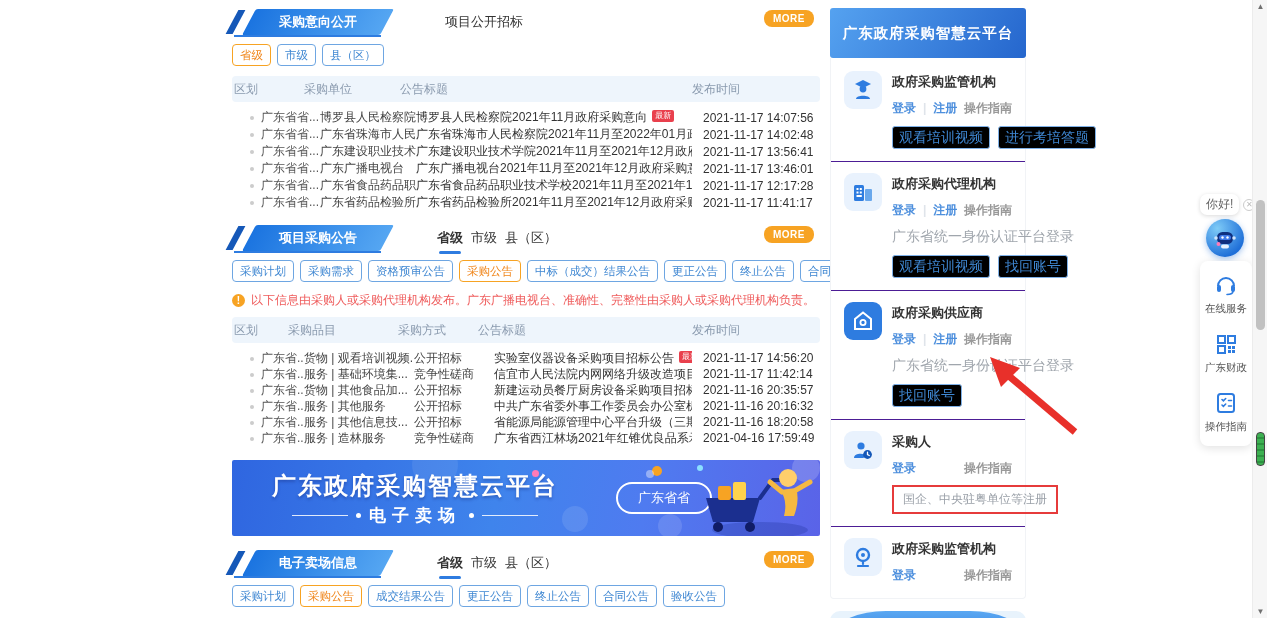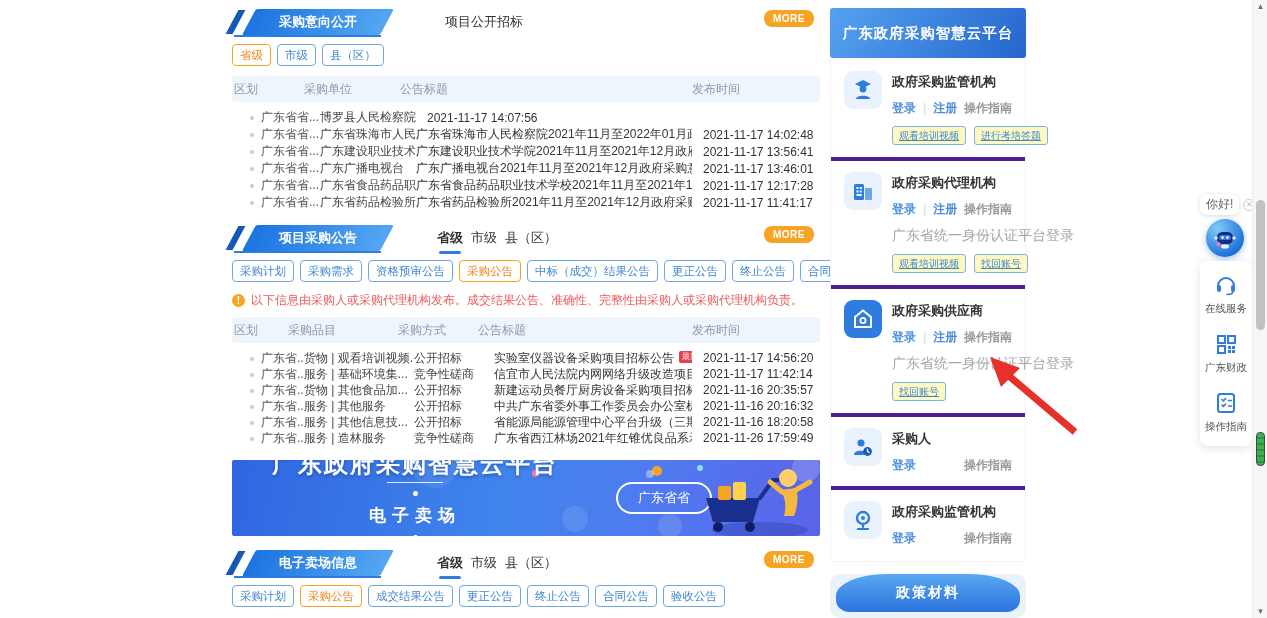--- a/index.html
+++ b/index.html
@@ -49,49 +49,49 @@
   .cell.time { color:#333;margin-left:11px; }
   .badge { display:inline-block; background:#e9404d; color:#fff; font-size:8px; line-height:10px;
     padding:1px 3px; border-radius:2px; margin-left:5px; vertical-align:3px; }
 
   
   .banner { position:relative; height:76px; border-radius:2px; overflow:hidden; margin:14px 0 13px 0;
     background:linear-gradient(100deg,#2f66e0 0%,#3f84ec 45%,#4f7bf0 70%,#5a63e8 100%); display:flex; align-items:center; }
   .bn-deco { position:absolute; border-radius:50%; }
   .bn-title-wrap { position:relative; margin-left:40px; color:#fff; text-align:center; }
   .bn-title { font-size:24px; font-weight:bold; letter-spacing:2px; text-shadow:0 2px 3px rgba(20,40,120,.4); }
-  .bn-sub { display:flex; align-items:center; justify-content:center; gap:8px; margin-top:2px;flex-direction:column; }
+  .bn-sub { display:flex; align-items:center; justify-content:center; gap:8px; margin-top:2px; }
   .bn-line { width:56px; height:1px; background:rgba(255,255,255,.85); }
   .bn-dot { width:5px; height:5px; border-radius:50%; background:#fff; }
   .bn-sub b { font-size:17px; font-weight:bold; letter-spacing:6px; }
   .bn-btn { position:relative; margin-left:58px; border:2px solid #fff; color:#fff; border-radius:16px;
     padding:5px 20px; font-size:13px; background:transparent; cursor:pointer; white-space:nowrap; }
   .bn-art { position:absolute; right:0; top:0; height:76px; }
 
   
   #sidebar { position:absolute; left:830px; top:8px; width:196px; }
   .sb-header { height:50px; background:linear-gradient(120deg,#55a2f0,#2566cd); border-radius:3px;
     display:flex; align-items:center; justify-content:center; color:#fff; font-size:14.5px; font-weight:bold; letter-spacing:1px; }
   .sb-card { background:#fff; border:1px solid #f1f3f6; border-top:none; border-radius:0 0 4px 4px; padding:2px 0; }
   .role { padding:11px 13px 12px 13px; display:flex; }
-  .role + .role { border-top:4px solid #4c1d95; }
+  .role + .role { border-top:1px solid #4c1d95; }
   .role-ic { width:38px; height:38px; border-radius:9px; background:#e9f2fd; display:flex; align-items:center;
     justify-content:center; margin-right:10px; flex-shrink:0; }
   .role-ic.solid { background:#2e7ce0; }
   .role-body { flex:1; min-width:0; }
   .role-title { font-size:13px; color:#333; font-weight:bold; margin:2px 0 9px 0; }
   .role-links { display:flex; align-items:center; font-size:12px;font-weight:bold; }
   .links { display:flex; align-items:center; }
   .links .lnk { color:#4d8fdd; cursor:pointer; }
   .links .lnk:not(:last-child)::after { content:"|"; color:#dfe4ea; margin:0 7px; }
   .guide { margin-left:auto; color:#999; font-size:12px; cursor:pointer; }
   .role-note { font-size:14px; color:#a0a6ad; margin-top:9px; white-space:nowrap; }
   .role-btns { display:flex; gap:8px; margin-top:9px; }
-  .mini-btn { border:1px solid #7fb1e8; color:#3f87d2; background:#fef9c3; font-size:10px; padding:1.5px 6px;
-    border-radius:3px; white-space:nowrap; cursor:pointer;text-decoration:underline; }
+  .mini-btn { border:1px solid #7fb1e8; color:#3f87d2; background:#000000; font-size:14px; padding:1.5px 6px;
+    border-radius:3px; white-space:nowrap; cursor:pointer; }
   .hl-box { display:inline-block; margin-top:8px; border:2px solid #e63b3b; padding:4px 9px;
     font-size:12px; color:#9aa0a8; white-space:nowrap; cursor:pointer; }
 
   .panel { margin-top:12px; background:#e8f3fc; border-radius:10px; overflow:hidden; padding-bottom:6px; }
   .panel-head { margin:0 6px; background:linear-gradient(180deg,#5aa8f2,#2b72da);
     border-radius:50px 50px 14px 14px / 22px 22px 12px 12px; color:#fff; text-align:center;
     font-size:14px; font-weight:bold; padding:10px 0; letter-spacing:2px; }
 
   
   #floatbar { position:absolute; left:1200px; top:194px; width:56px; }
@@ -147,20 +147,21 @@
       <span class="cell">区划</span>
           <span class="cell">采购单位</span>
           <span class="cell">公告标题</span>
           <span class="cell">发布时间</span>
         </div>
       <div>
 
           <div class="trow g1">
             <span class="cell region">广东省省...</span>
             <span class="cell">博罗县人民检察院</span>
+            <span class="cell title"><i style="font-style:normal">博罗县人民检察院2021年11月政府采购意向</i><span class="badge">最新</span></span>
             <span class="cell time">2021-11-17 14:07:56</span>
           </div>
 
           <div class="trow g1">
             <span class="cell region">广东省省...</span>
             <span class="cell">广东省珠海市人民...</span>
             <span class="cell title"><i style="font-style:normal">广东省珠海市人民检察院2021年11月至2022年01月政府采购意向</i></span>
             <span class="cell time">2021-11-17 14:02:48</span>
           </div>
 
@@ -217,21 +218,21 @@
           <span class="filter-btn">资格预审公告</span>
           <span class="filter-btn active">采购公告</span>
           <span class="filter-btn">中标（成交）结果公告</span>
           <span class="filter-btn">更正公告</span>
           <span class="filter-btn">终止公告</span>
           <span class="filter-btn">合同公告</span>
           <span class="filter-btn">验收公告</span>
         </div>
       <div class="notice">
         <span class="notice-ic">!</span>
-        <span>以下信息由采购人或采购代理机构发布。成交结果公告、准确性、完整性由采购人或采购代理机构负责。</span>
+        <span>以下信息由采购人或采购代理机构发布。广东广播电视台、准确性、完整性由采购人或采购代理机构负责。</span>
       </div>
       <div class="t-head g2">
 
       <span class="cell">区划</span>
           <span class="cell">采购品目</span>
           <span class="cell">采购方式</span>
           <span class="cell">公告标题</span>
           <span class="cell">发布时间</span>
         </div>
       <div>
@@ -274,21 +275,21 @@
             <span class="cell">公开招标</span>
             <span class="cell title"><i style="font-style:normal">省能源局能源管理中心平台升级（三期）项目公开招标...</i></span>
             <span class="cell time">2021-11-16 18:20:58</span>
           </div>
 
           <div class="trow g2">
             <span class="cell region">广东省...</span>
             <span class="cell">服务 | 造林服务</span>
             <span class="cell">竞争性磋商</span>
             <span class="cell title"><i style="font-style:normal">广东省西江林场2021年红锥优良品系示范推广项目竞...</i></span>
-            <span class="cell time">2021-11-26 17:59:49</span>
+            <span class="cell time">2021-04-16 17:59:49</span>
           </div>
         </div>
     </div>
 
     <div class="banner">
       <i class="bn-deco" style="left:180px;top:-18px;width:46px;height:46px;background:rgba(255,255,255,.08)"></i>
       <i class="bn-deco" style="left:330px;top:46px;width:26px;height:26px;background:rgba(255,255,255,.10)"></i>
       <i class="bn-deco" style="left:420px;top:6px;width:10px;height:10px;background:#f7a323"></i>
       <i class="bn-deco" style="left:300px;top:10px;width:7px;height:7px;background:#ff7ab8"></i>
       <div class="bn-title-wrap">
@@ -446,20 +447,21 @@
         </span>
         <div class="role-body">
           <div class="role-title">采购人</div>
           <div class="role-links">
             <span class="links">
 
             <span class="lnk">登录</span>
               </span>
             <span class="guide">操作指南</span>
           </div>
+          <span class="hl-box">国企、中央驻粤单位等注册</span>
         </div>
       </div>
 
       <div class="role">
         <span class="role-ic">
           <svg width="24" height="24" viewBox="0 0 24 24">
               <circle cx="12" cy="10" r="6" fill="none" stroke="#2e7ce0" stroke-width="2.4"></circle>
               <circle cx="12" cy="10" r="2" fill="#2e7ce0"></circle>
               <path d="M12 16v3 M7 21h10" stroke="#2e7ce0" stroke-width="2.2" stroke-linecap="round"></path>
             </svg>

